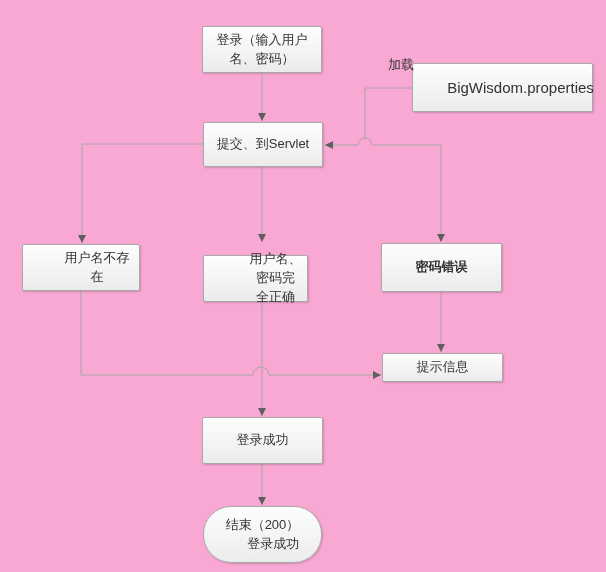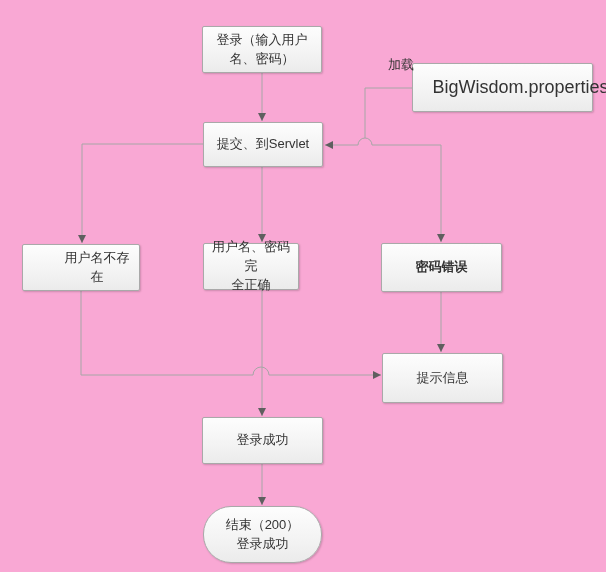--- a/index.html
+++ b/index.html
@@ -25,22 +25,22 @@
     box-shadow: 1px 1px 2px rgba(0,0,0,0.18);
     display: flex;
     align-items: center;
     justify-content: center;
     text-align: center;
     color: #333333;
     font-size: 13px;
     line-height: 1.45;
   }
   .node .lbl { white-space: pre-line; padding: 0 4px; }
-  .node.terminal { border-radius: 28px; }
-  .node.file { font-size: 18px; padding-left: 36px; }
+  .node.terminal { border-radius: 28px; text-align: right; }
+  .node.file { font-size: 15px; padding-left: 36px; }
   .edge-label {
     position: absolute;
     color: #333333;
     font-size: 13px;
     line-height: 1;
   }
 </style>
 </head>
 <body>
 
@@ -86,30 +86,30 @@
   <div class="node file" style="left:412px; top:63px; width:181px; height:49px;">
     <span class="lbl">BigWisdom.properties</span>
   </div>
 
   <div class="edge-label" style="left:372px; top:58px;margin-left:16px;">加载</div>
 
   <div class="node" style="left:22px; top:244px; width:118px; height:47px;padding-left:32px;">
     <span class="lbl">用户名不存在</span>
   </div>
 
-  <div class="node" style="left:203px; top:243px; width:96px; height:47px;">
+  <div class="node" style="left:203px; top:255px; width:105px; height:47px;padding-left:40px;">
     <span class="lbl">用户名、密码完
 全正确</span>
   </div>
 
   <div class="node" style="left:381px; top:243px; width:121px; height:49px;font-weight:bold;">
     <span class="lbl">密码错误</span>
   </div>
 
-  <div class="node" style="left:382px; top:353px; width:121px; height:50px;">
+  <div class="node" style="left:382px; top:353px; width:121px; height:29px;">
     <span class="lbl">提示信息</span>
   </div>
 
   <div class="node" style="left:202px; top:417px; width:121px; height:47px;">
     <span class="lbl">登录成功</span>
   </div>
 
   <div class="node terminal" style="left:203px; top:506px; width:119px; height:57px;">
     <span class="lbl">结束（200）
 登录成功</span>

